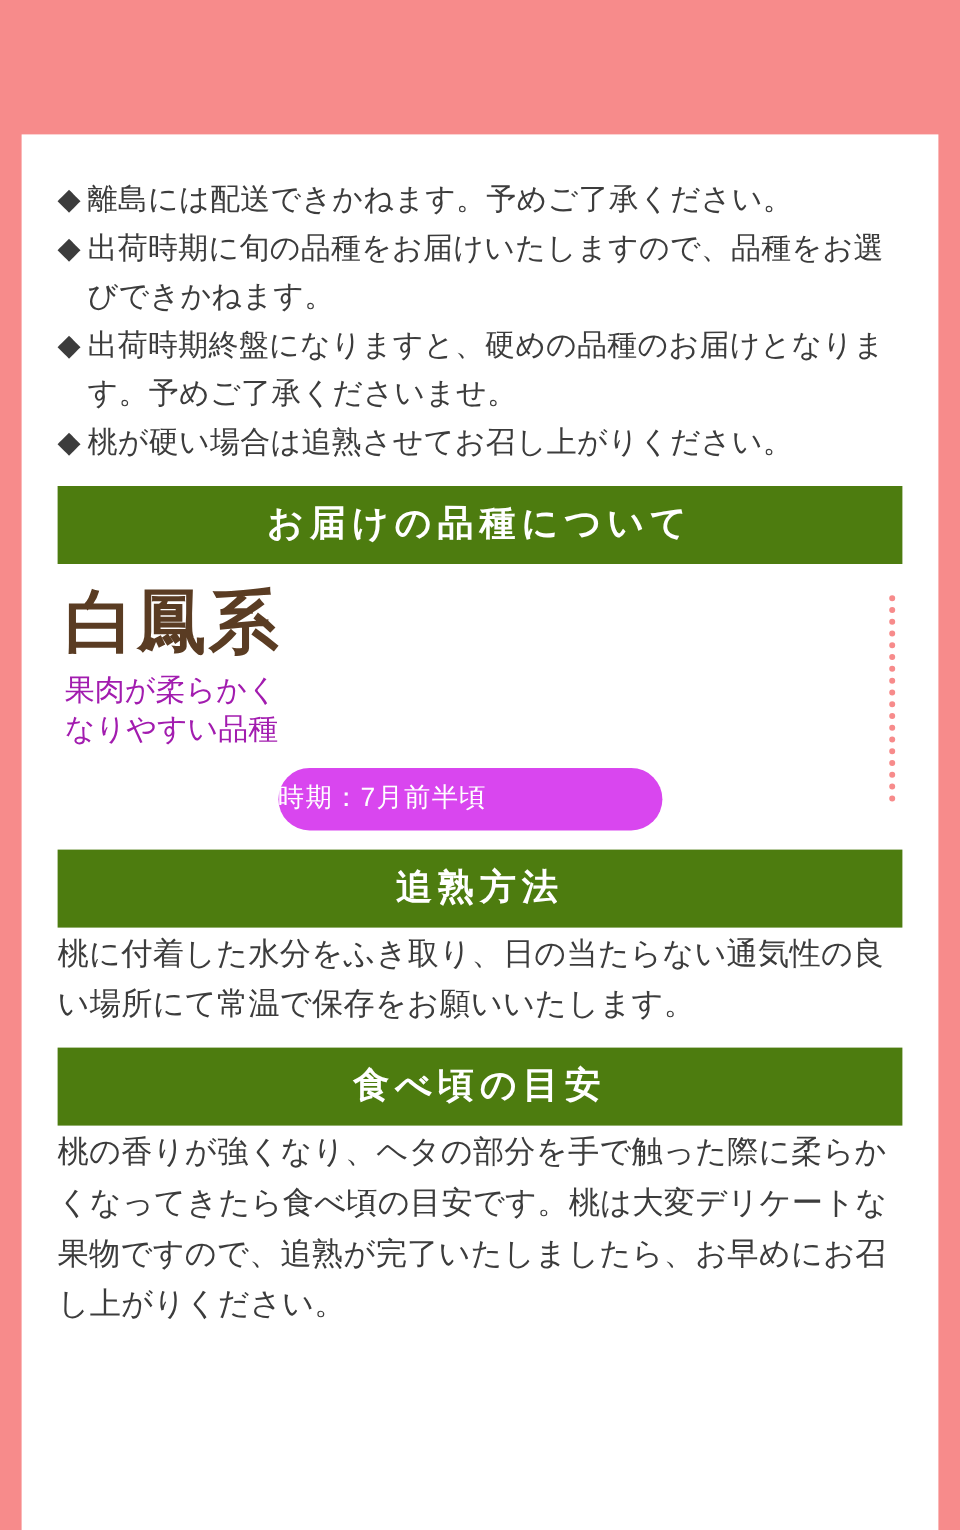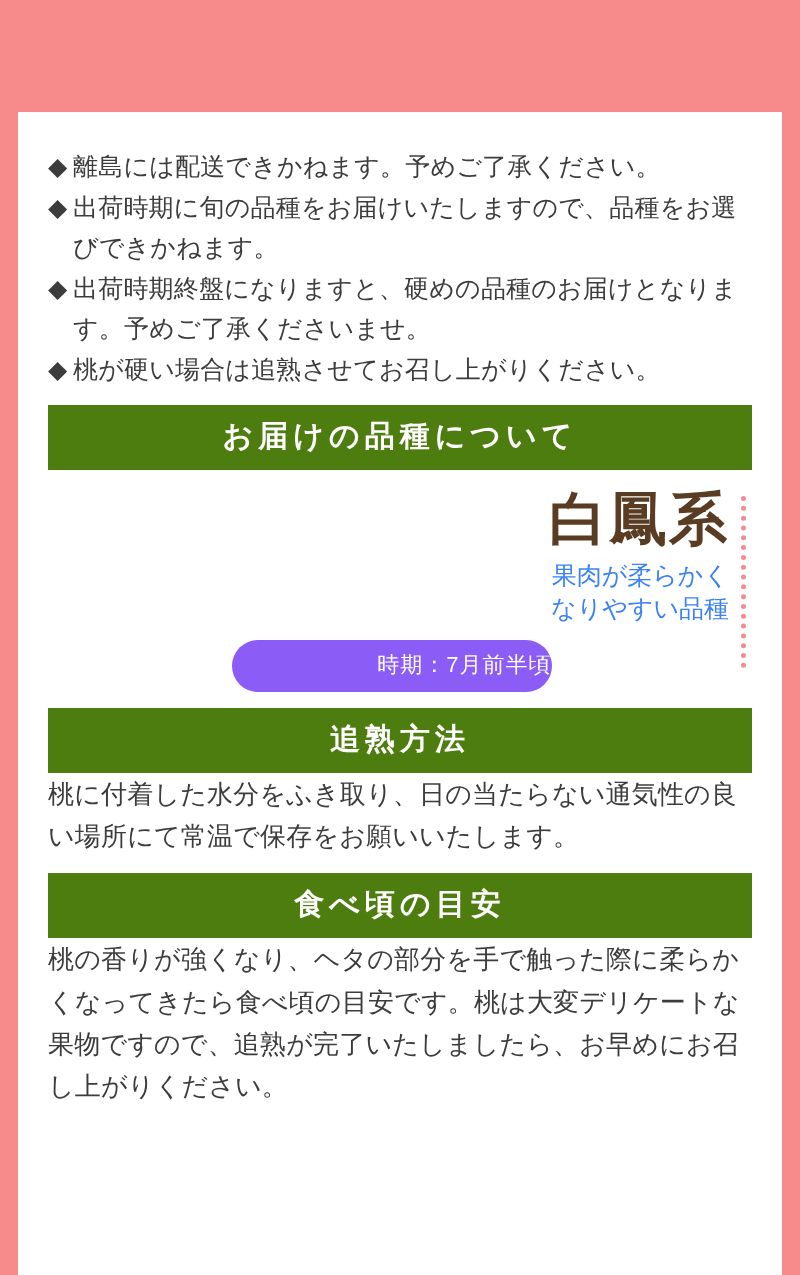--- a/index.html
+++ b/index.html
@@ -62,46 +62,46 @@
     padding: 11px 0 13px 0;
     margin-top: 16px;
   }
   .variety-row {
     display: flex;
     margin-top: 16px;
     position: relative;
   }
   .variety-col {
     flex: 1;
-    text-align: right;
+    text-align: left;
     padding: 0 6px;
   }
   .divider {
     width: 0;
     border-left: 5px dotted #f78b8b;
     margin: 10px 6px 24px 6px;
     align-self: stretch;
   }
   .variety-name {
     color: #5a3c23;
     font-size: 58px;
     font-weight: bold;
     letter-spacing: 2px;
     line-height: 1.15;
   }
   .variety-desc {
-    color: #3b82f6;
+    color: #a21caf;
     font-size: 25px;
     line-height: 1.35;
     margin-top: 6px;
   }
   .pill {
     display: block;
     margin: 14px auto 0 auto;
-    background: #8b5cf6;
+    background: #d946ef;
     color: #ffffff;
     font-size: 22px;
     border-radius: 26px;
     padding: 10px 0 12px 0;
     letter-spacing: 1px;
     width: 100%;
     max-width: 320px;
   }
   .body-text {
     color: #3c3c3c;

